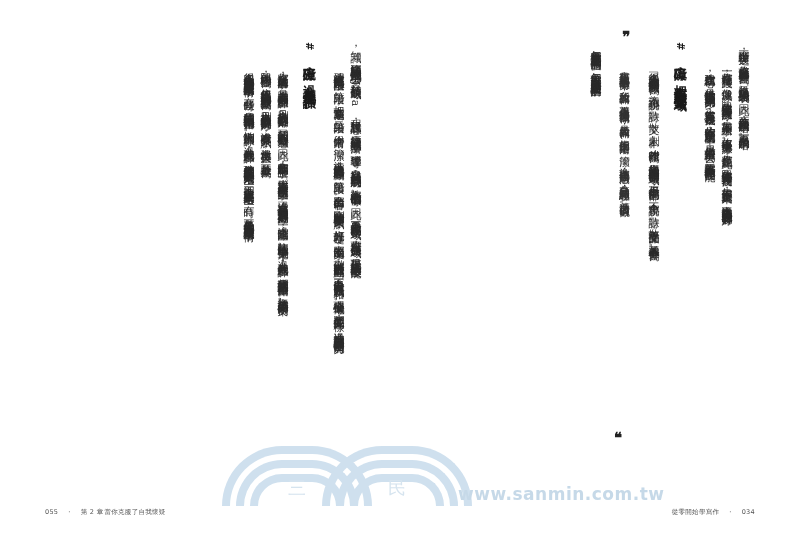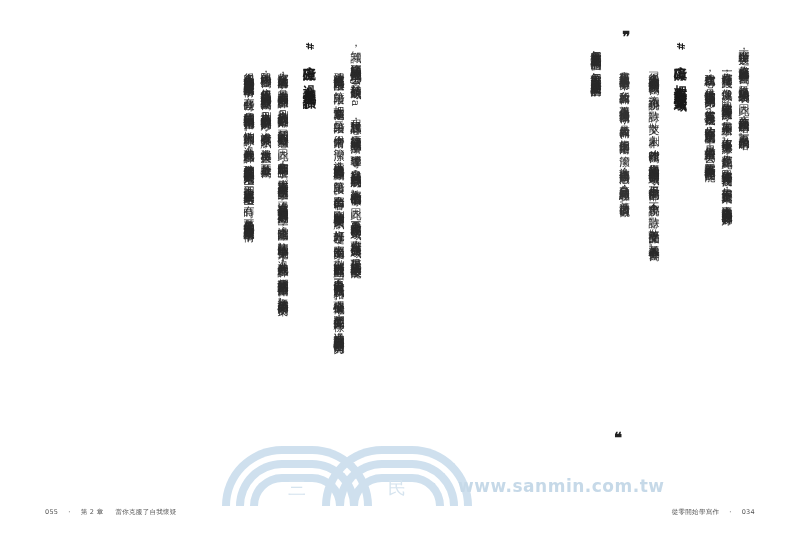--- a/index.html
+++ b/index.html
@@ -40,28 +40,28 @@
   .quote-open { top: -12px; right: 2px; }
   .quote-close { bottom: -4px; left: -2px; }
 
   .footer {
     position: absolute; top: 508px; font-family: "DejaVu Sans", "Liberation Sans", sans-serif;
     font-size: 6.5px; color: #555; letter-spacing: 0.3px; white-space: nowrap;
   }
   .footer-left { left: 45px; }
   .footer-right { right: 45px; }
   .footer .dot { margin: 0 10px; }
-  .footer .chap { margin-right: 12px; }
+  .footer .chap { margin-right: 1px; }
 
   
   .watermark { position: absolute; left: 222px; top: 436px; width: 400px; height: 70px; pointer-events: none; }
   .arch { position: absolute; bottom: 0; border-radius: 80px 80px 0 0; border: 8px solid #cfe0ee; border-bottom: none; box-sizing: border-box; }
   .wm-char { position: absolute; color: #d6e4ef; font-size: 18px; font-family: "DejaVu Sans", sans-serif; }
   .wm-title { position: absolute; left: 178px; top: 2px; color: #c6d9e8; font-size: 28px; letter-spacing: 2px; font-family: "DejaVu Serif", serif; }
-  .wm-url { position: absolute; left: 182px; top: 40px; color: #c6d9e8; font-size: 17px; font-weight: bold; font-family: "DejaVu Sans", sans-serif; letter-spacing: 0.5px; }
+  .wm-url { position: absolute; left: 182px; top: 48px; color: #c6d9e8; font-size: 17px; font-weight: bold; font-family: "DejaVu Sans", sans-serif; letter-spacing: 0.5px; }
 </style>
 </head>
 <body>
 
 <div class="page page-left">
   <div class="body-text">
     <p class="para">知識，這樣知識和經驗才能一代代地傳承下去。如科技領域的《Java 程式設計思想》等，經濟管理領域的《經濟學》、《管理學》等，自我提升領域的《與成功有約：高效能人士的七個習慣》等。因此，不要只把寫作局限在文學領域，寫作可以應用於任何領域，是現代人應該掌握的一項基本技能。</p>
     <p class="para indent">練習寫作也可以分為不同階段，第一階段，把文章寫通順，第二階段，學會清晰、簡潔、準確地表達自己的思路和觀點，第三階段，寫出自己的著作。剛開始練習寫作不需要天賦，先打好基礎，寫出流暢的文字，做到清晰表達自己的觀點，不要以「自己沒有寫作天賦」為藉口，心安理得地偷懶。我們先要像工匠一樣，透過刻意練習訓練自己的基礎寫作能力。</p>
     <h2 class="heading">
       <span class="hash">#</span><span>障礙三：過分在意他人評價</span>

